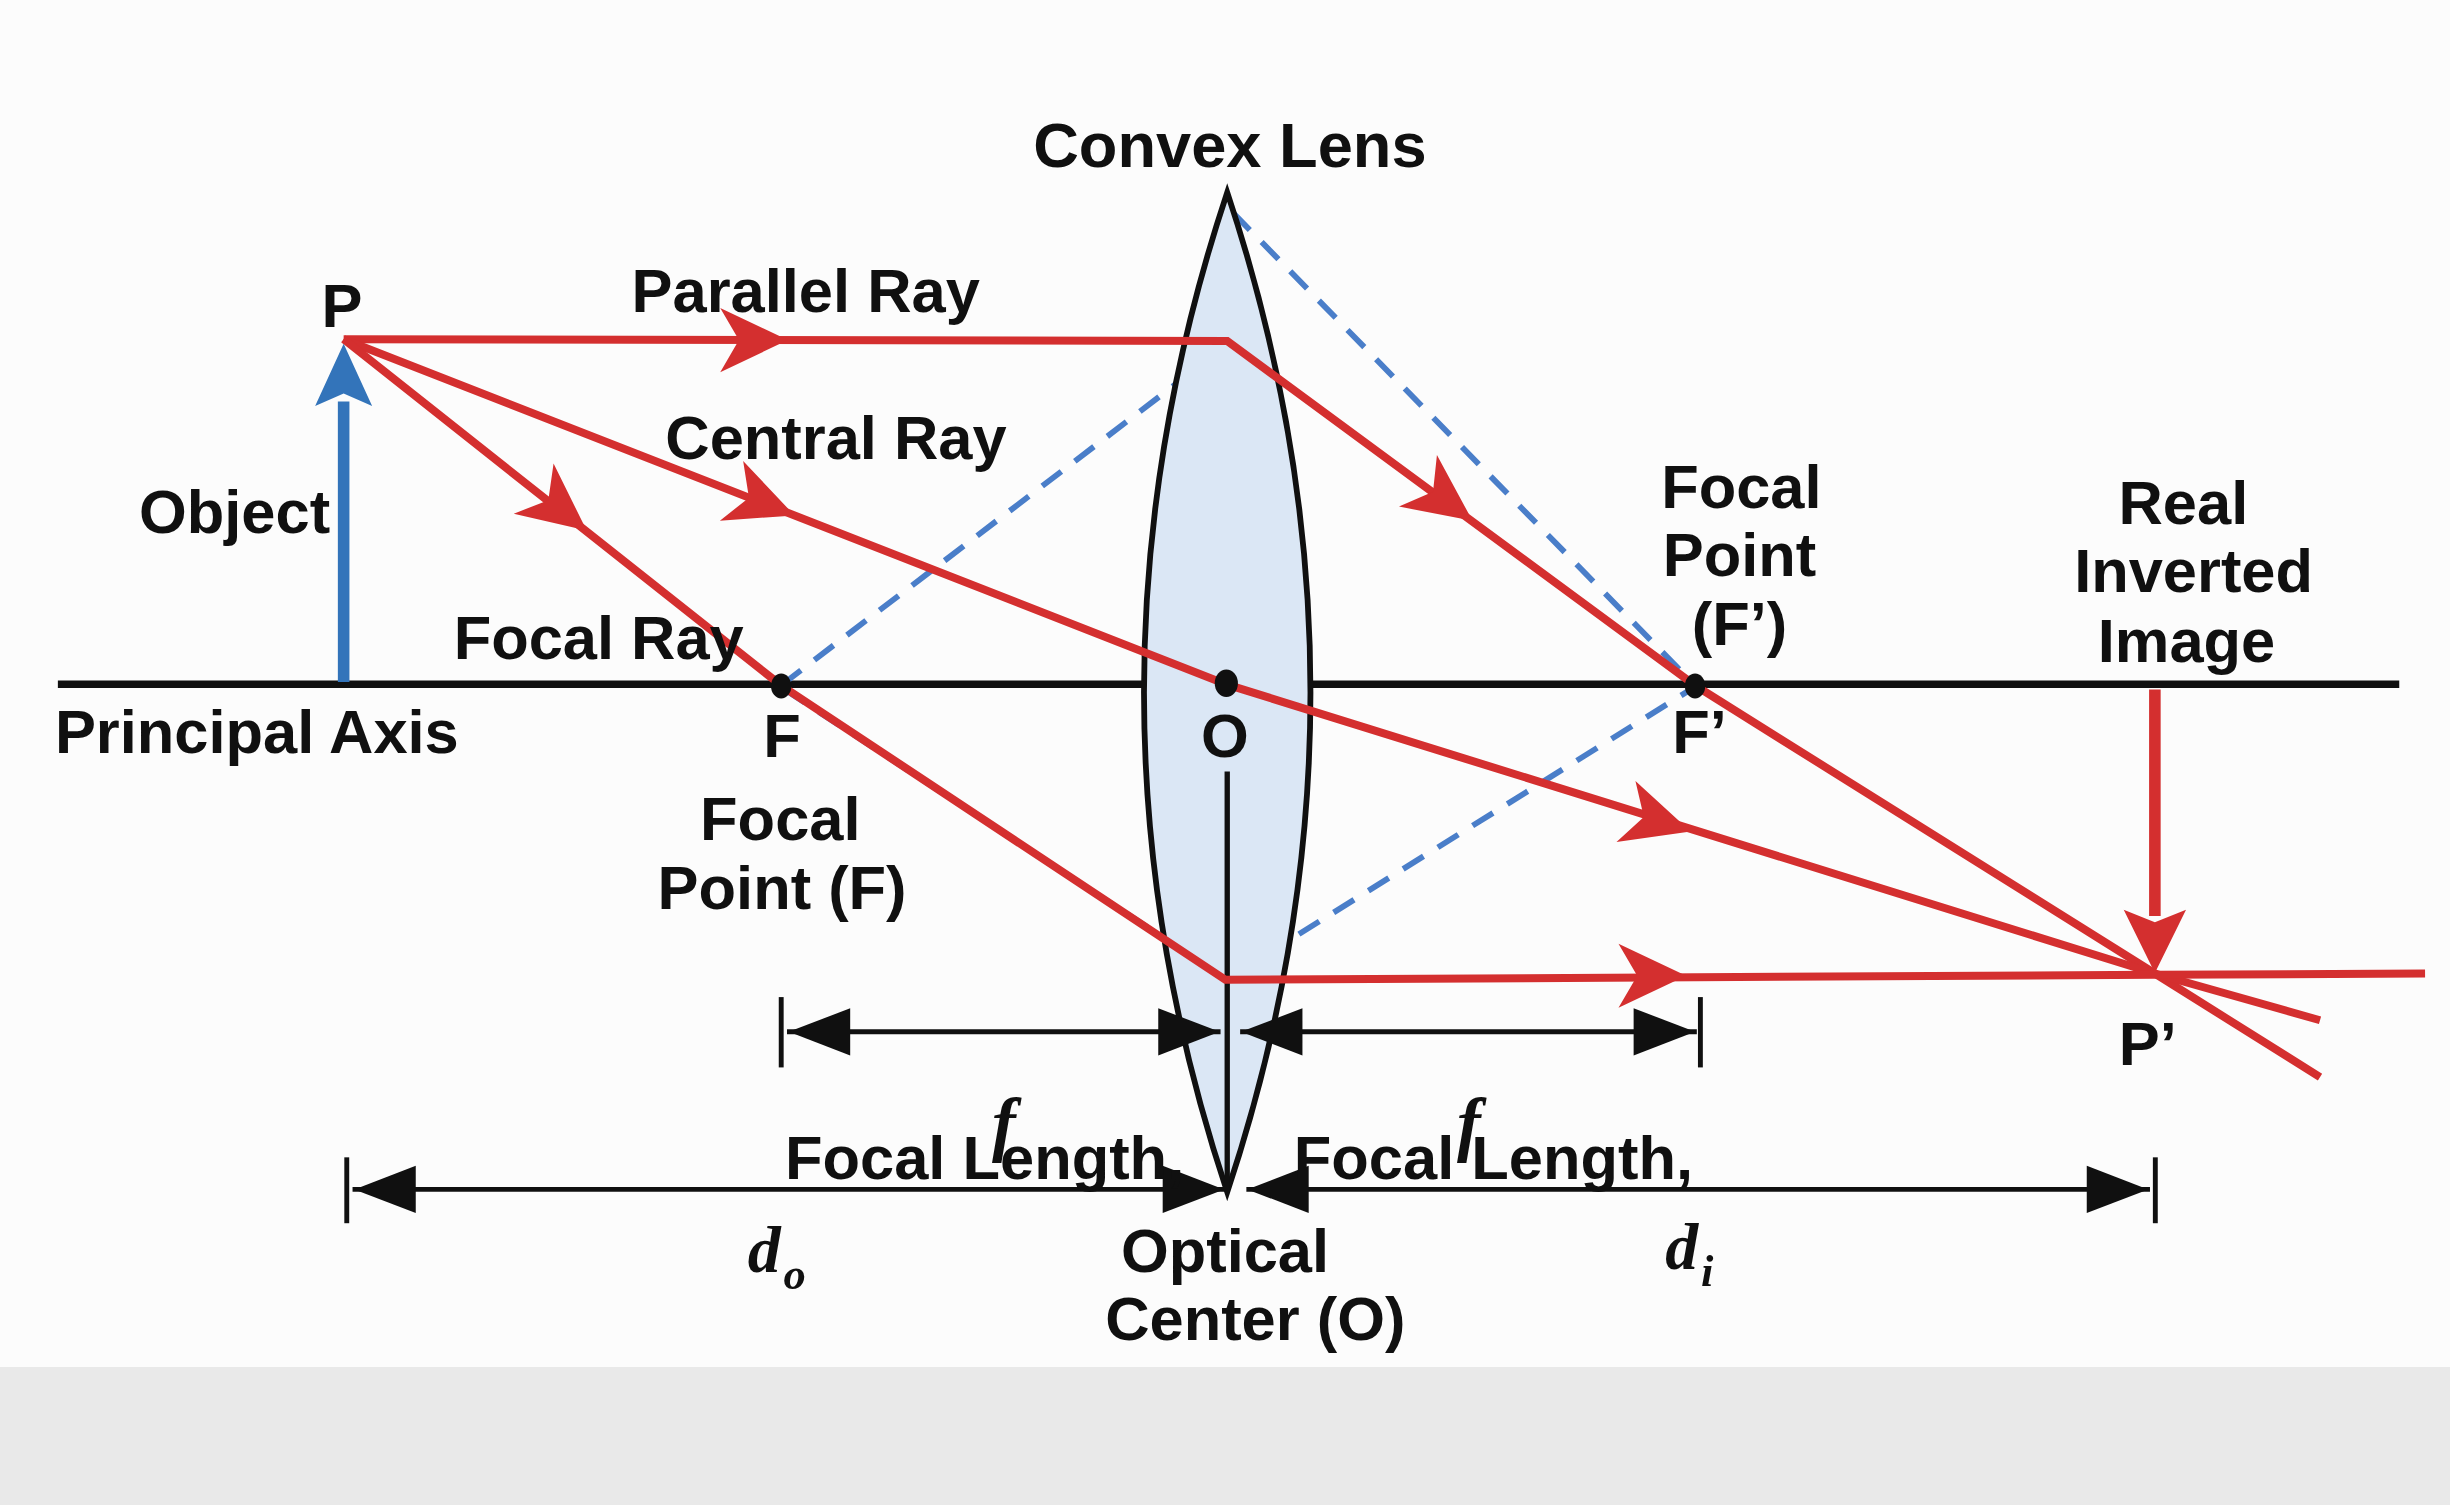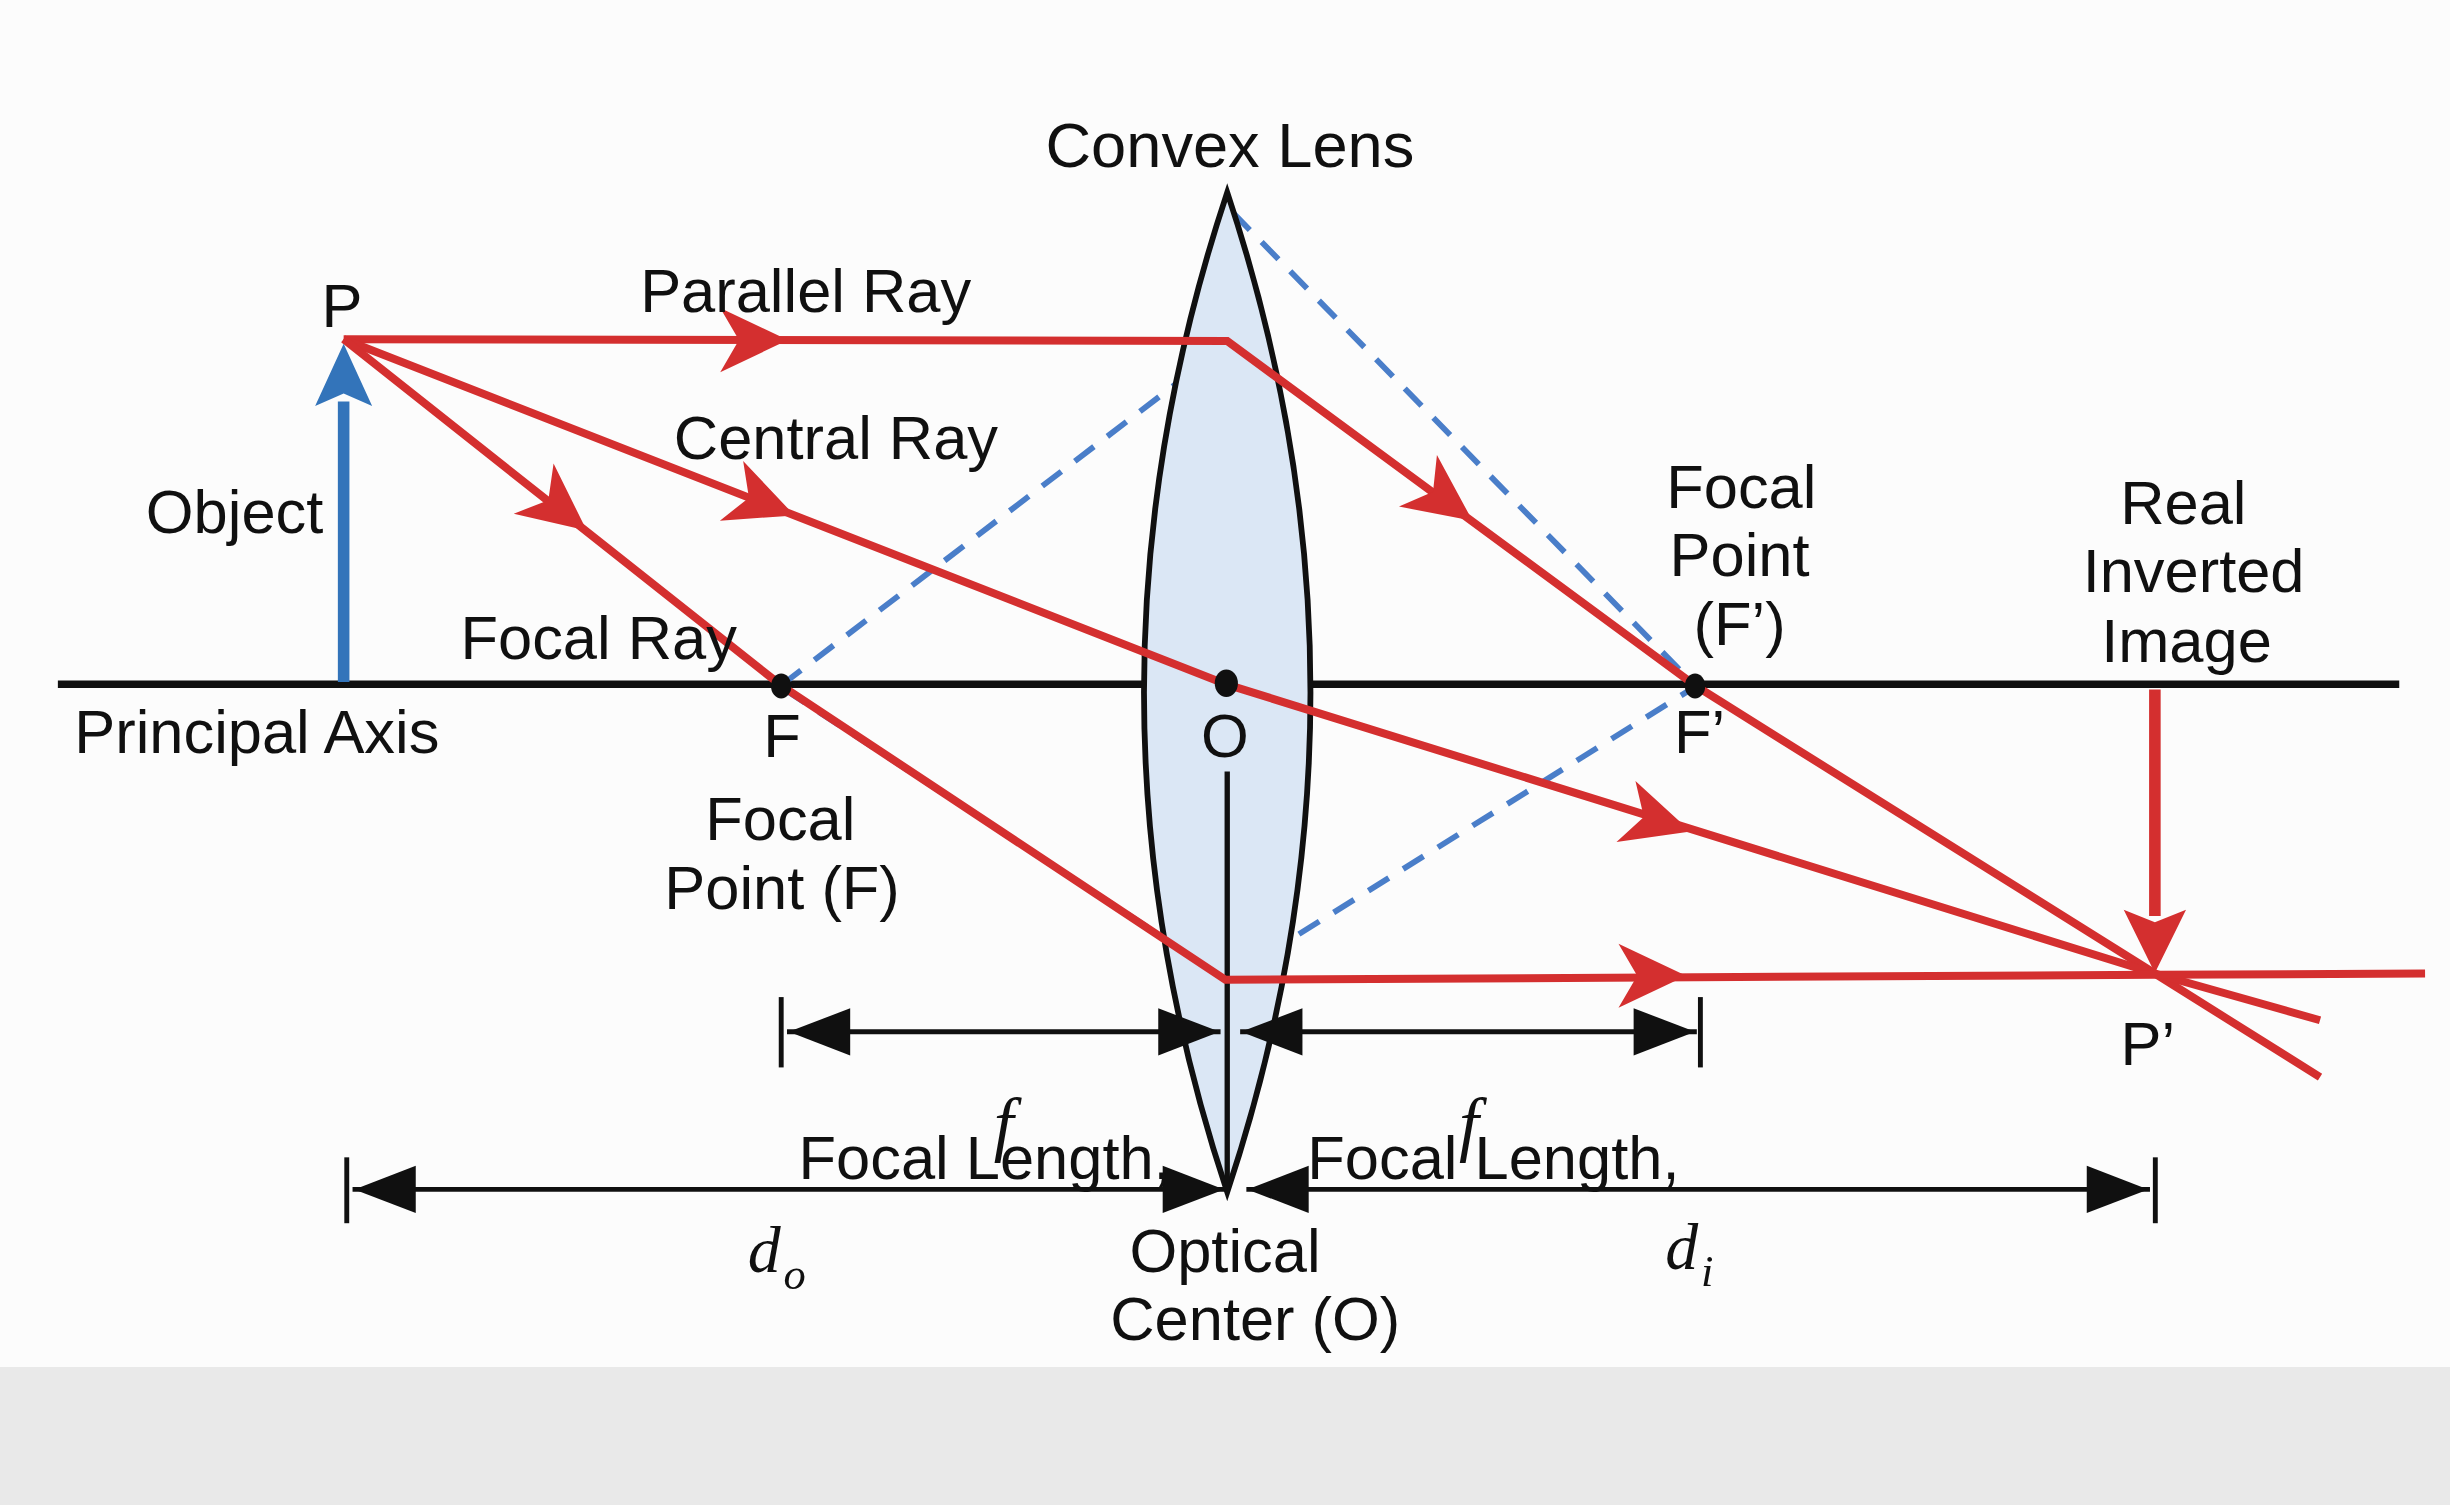--- a/index.html
+++ b/index.html
@@ -1,16 +1,16 @@
 <!DOCTYPE html>
 <html style="font-size:7.8px"><head>
 <meta charset="utf-8">
 <style>
   html,body{margin:0;padding:0;background:#e9e9e9;}
-  .page{width:100vw;background:#fcfcfc;}
+  .page{width:100vw;background:#fcfcfc;font-weight:bold;}
   svg{display:block;width:100%;height:auto;background:#fcfcfc;}
   .ink{stroke:#101010;}
   .axis{stroke-width:17px;fill:none;}
   .lensline{stroke-width:13px;}
   .leader{stroke-width:12px;fill:none;}
   .dim{stroke-width:11px;fill:none;}
   .tick{stroke-width:11px;fill:none;}
   .ray{stroke-width:18px;fill:none;stroke-linecap:butt;}
   .dash{stroke-width:13px;fill:none;stroke-dasharray:54 38;stroke-linecap:butt;}
   .objline{stroke-width:26px;fill:none;}

